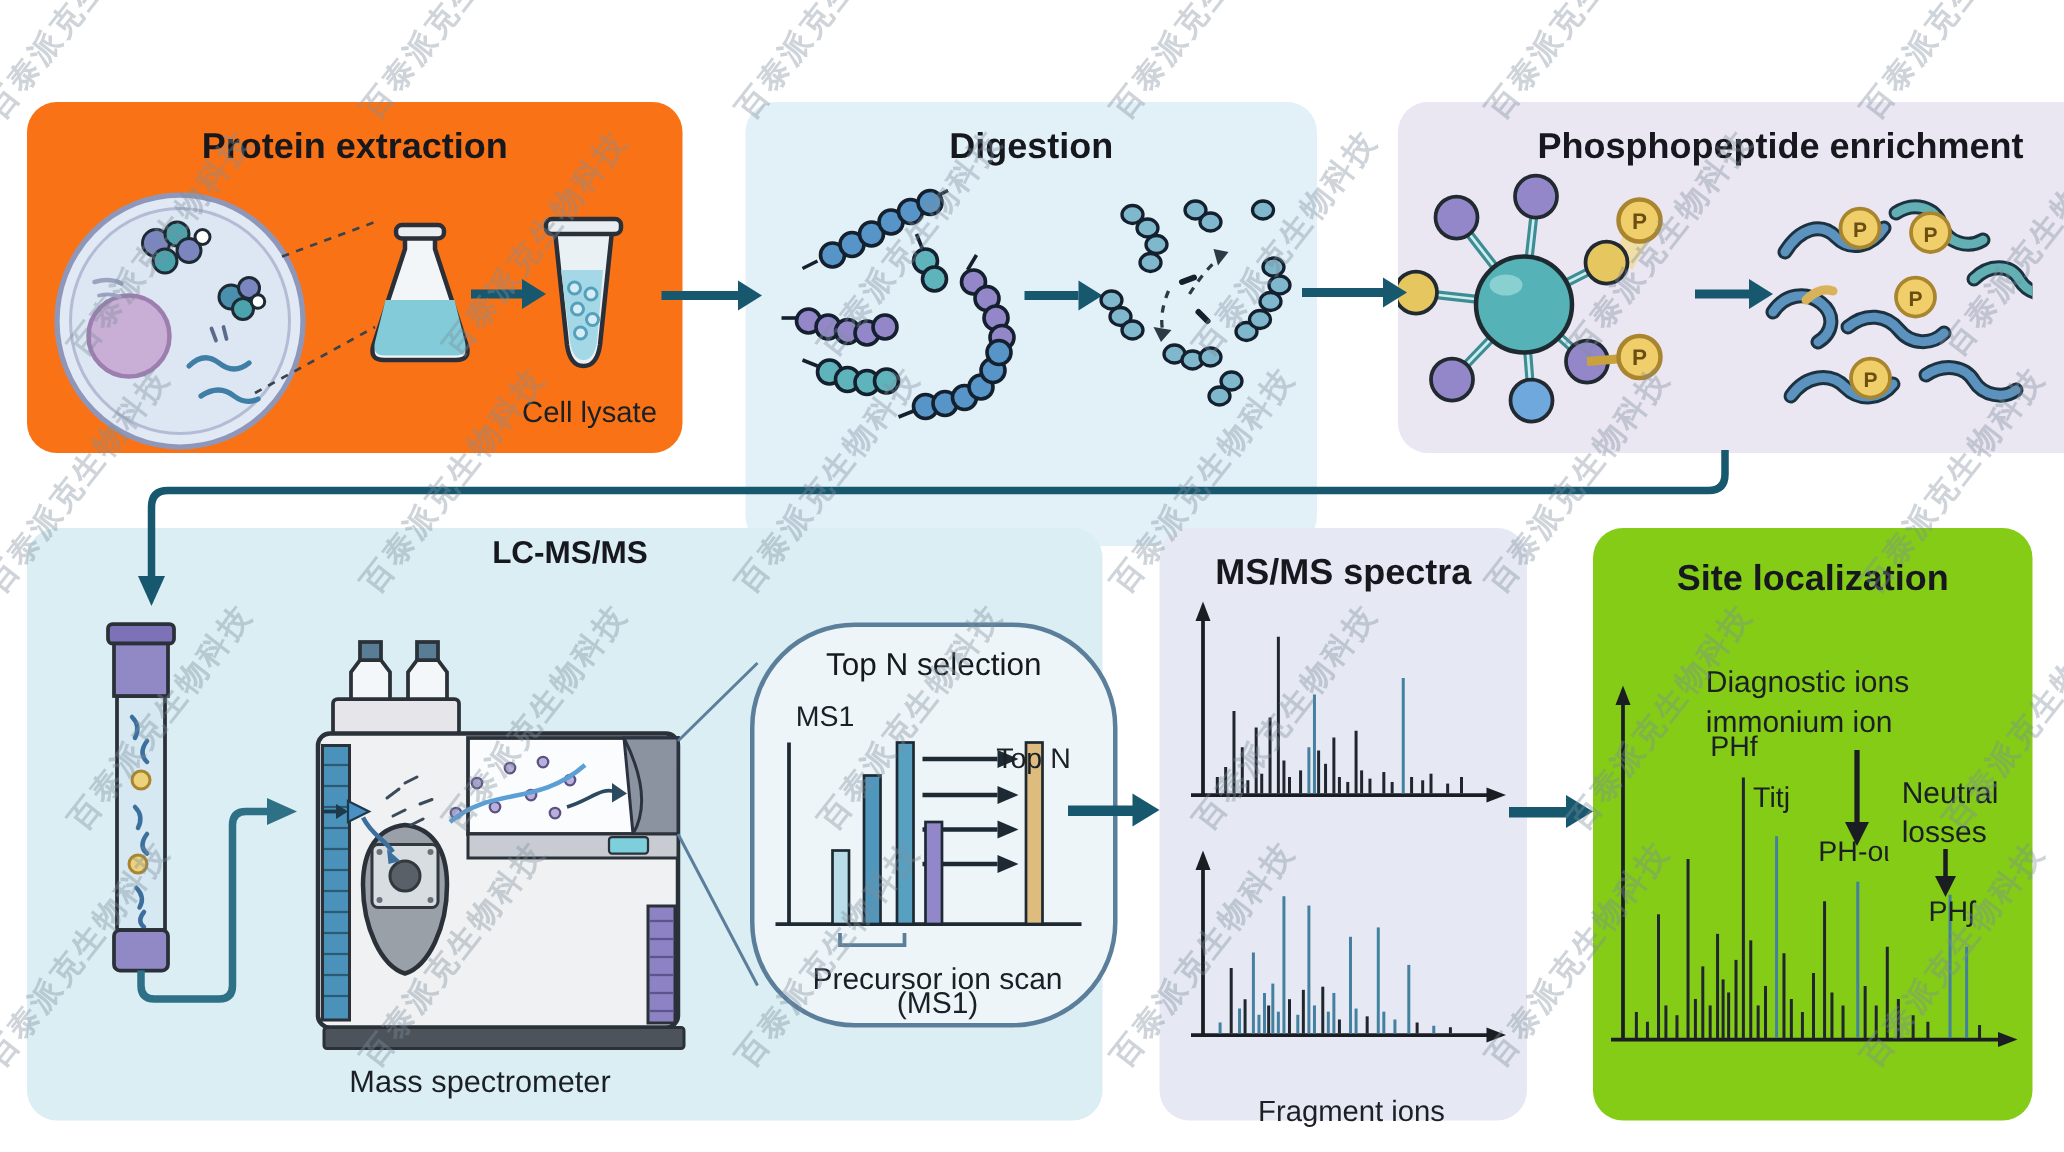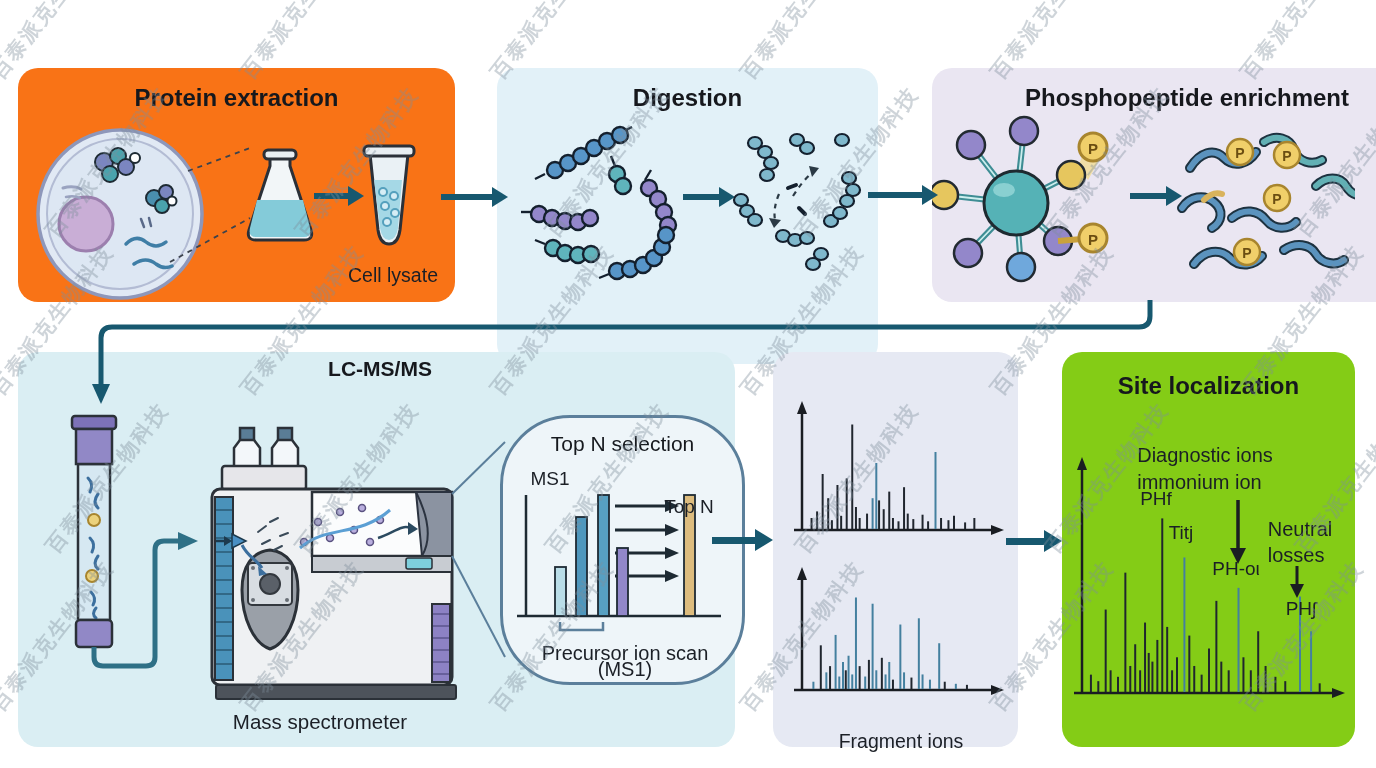--- a/index.html
+++ b/index.html
@@ -409,20 +409,21 @@
           </g>
       </svg>
       <div class="lbl" style="left:122px;top:204px;font-size:20px;margin-top:20px;">Precursor ion scan</div>
       <div class="lbl" style="left:122px;top:240px;font-size:20px;">(MS1)</div>
     </div>
 
     <div class="lbl" style="left:302px;top:358px;font-size:20.5px;">Mass spectrometer</div>
   </div>
 
   <div class="panel" id="panel-spectra">
+    <div class="ptitle">MS/MS spectra</div>
     <svg id="spec-msms" width="245" height="395" viewBox="0 0 245 395">
         <g>
           <line x1="29" y1="178" x2="29" y2="60" stroke="#1a1d22" stroke-width="2.5"></line>
           <polygon points="24,62 34,62 29,49" fill="#1a1d22"></polygon>
           <line x1="21" y1="178" x2="220" y2="178" stroke="#1a1d22" stroke-width="2.5"></line>
           <polygon points="218,173 218,183 231,178" fill="#1a1d22"></polygon>
           <line x1="38.55" y1="177" x2="38.55" y2="166" stroke="#20262e" stroke-width="2"></line>
           <line x1="44.1" y1="177" x2="44.1" y2="159.4" stroke="#20262e" stroke-width="2"></line>
           <line x1="49.65" y1="177" x2="49.65" y2="122" stroke="#20262e" stroke-width="2"></line>
           <line x1="55.2" y1="177" x2="55.2" y2="146.2" stroke="#20262e" stroke-width="2"></line>

